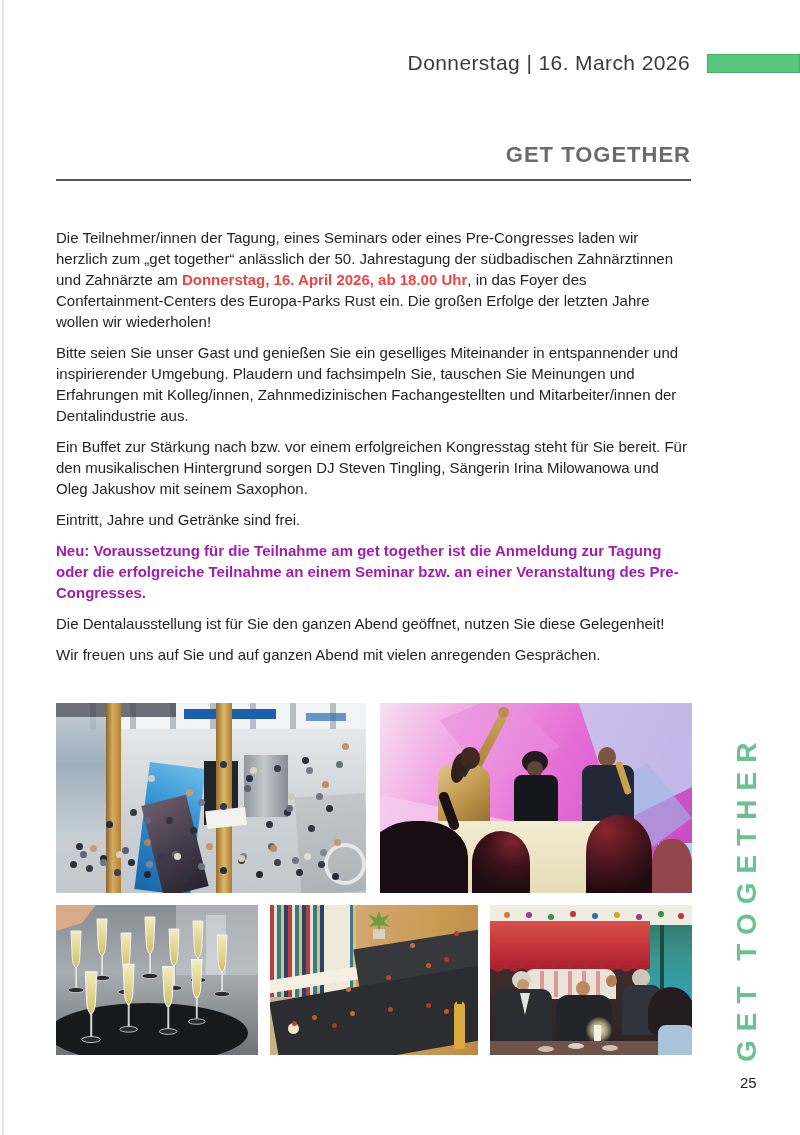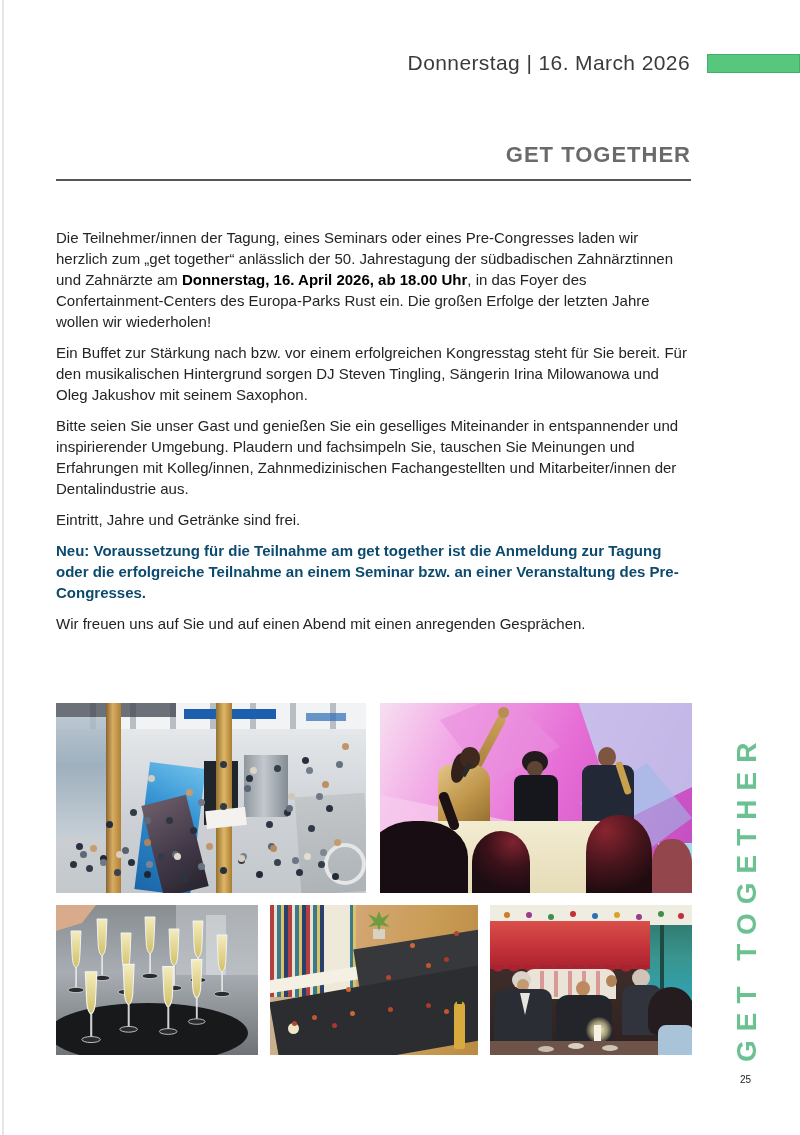--- a/index.html
+++ b/index.html
@@ -27,22 +27,22 @@
     font-size:22px; font-weight:bold; letter-spacing:1px; color:#6a6a6a; white-space:nowrap;
   }
   .title-rule{position:absolute; top:179px; left:56px; width:635px; height:0; border-top:2px solid #565656;}
 
   
   .content{
     position:absolute; left:56px; top:227px; width:636px;
     font-size:15px; line-height:21px; color:#242424;
   }
   .content p{margin:0 0 10px 0;}
-  .content p.bold{font-weight:bold; color:#0c4a6e;}
-  .content b{color:#000000;margin-top:15px;}
+  .content p.bold{font-weight:bold; color:#a21caf;}
+  .content b{color:#ef4444;margin-top:15px;}
 
   
   .photo-grid{position:absolute; left:56px; top:703px; width:636px;}
   .photo-row{display:flex; gap:14px;}
   .photo-row.second{gap:12px; margin-top:12px;}
   .photo{position:relative; overflow:hidden; background:#ccc;}
   .photo div{position:absolute;}
   .ph1{width:310px; height:190px;}
   .ph2{width:312px; height:190px;}
   .ph3{width:202px; height:150px;}
@@ -191,41 +191,42 @@
   .p5-table{left:0;top:136px;width:202px;height:14px;background:#6e5348;}
   .p5-plate{left:78px;top:138px;width:16px;height:6px;border-radius:50%;background:#d9cfc4;
     box-shadow:34px 2px 0 #cfc4b8,-30px 3px 0 #c8bcae;}
 
   
   .side-label{
     position:absolute; left:731px; top:1062px; width:380px; height:34px;
     transform-origin:0 0; transform:rotate(-90deg);
     font-size:28px; font-weight:bold; letter-spacing:9px; color:#6cc192; white-space:nowrap;
   }
-  .page-number{position:absolute; left:740px; top:1074px; font-size:10px; color:#222;}
+  .page-number{position:absolute; left:740px; top:1074px; font-size:15px; color:#222;}
 </style>
 </head>
 <body>
 
 <div class="page">
   <div class="left-edge"></div>
 
   <div class="date-label">Donnerstag | 16. March 2026</div>
   <div class="accent-bar"></div>
 
   <div class="page-title">GET TOGETHER</div>
   <div class="title-rule"></div>
 
   <div class="content">
     <p><span>Die Teilnehmer/innen der Tagung, eines Seminars oder eines Pre-Congresses laden wir herzlich zum „get together“ anlässlich der 50. Jahrestagung der südbadischen Zahnärztinnen und Zahnärzte am </span><b>Donnerstag, 16. April 2026, ab 18.00 Uhr</b><span>, in das Foyer des Confertainment-Centers des Europa-Parks Rust ein. Die großen Erfolge der letzten Jahre wollen wir wiederholen!</span></p>
+    <p>Bitte seien Sie unser Gast und genießen Sie ein geselliges Miteinander in entspannender und inspirierender Umgebung. Plaudern und fachsimpeln Sie, tauschen Sie Meinungen und Erfahrungen mit Kolleg/innen, Zahnmedizinischen Fachangestellten und Mitarbeiter/innen der Dentalindustrie aus.</p>
     <p>Ein Buffet zur Stärkung nach bzw. vor einem erfolgreichen Kongresstag steht für Sie bereit. Für den musikalischen Hintergrund sorgen DJ Steven Tingling, Sängerin Irina Milowanowa und Oleg Jakushov mit seinem Saxophon.</p>
-    <p>Bitte seien Sie unser Gast und genießen Sie ein geselliges Miteinander in entspannender und inspirierender Umgebung. Plaudern und fachsimpeln Sie, tauschen Sie Meinungen und Erfahrungen mit Kolleg/innen, Zahnmedizinischen Fachangestellten und Mitarbeiter/innen der Dentalindustrie aus.</p>
     <p>Eintritt, Jahre und Getränke sind frei.</p>
     <p class="bold">Neu: Voraussetzung für die Teilnahme am get together ist die Anmeldung zur Tagung oder die erfolgreiche Teilnahme an einem Seminar bzw. an einer Veranstaltung des Pre-Congresses.</p>
-    <p>Wir freuen uns auf Sie und auf einen Abend mit einen anregenden Gesprächen.</p>
+    <p>Die Dentalausstellung ist für Sie den ganzen Abend geöffnet, nutzen Sie diese Gelegenheit!</p>
+    <p>Wir freuen uns auf Sie und auf ganzen Abend mit vielen anregenden Gesprächen.</p>
   </div>
 
   <div class="photo-grid">
     <div class="photo-row">
 
       <div class="photo ph1">
         <div class="p1-ceiling"></div>
         <div class="p1-beam"></div>
         <div class="p1-sign"></div>
         <div class="p1-sign2"></div>

